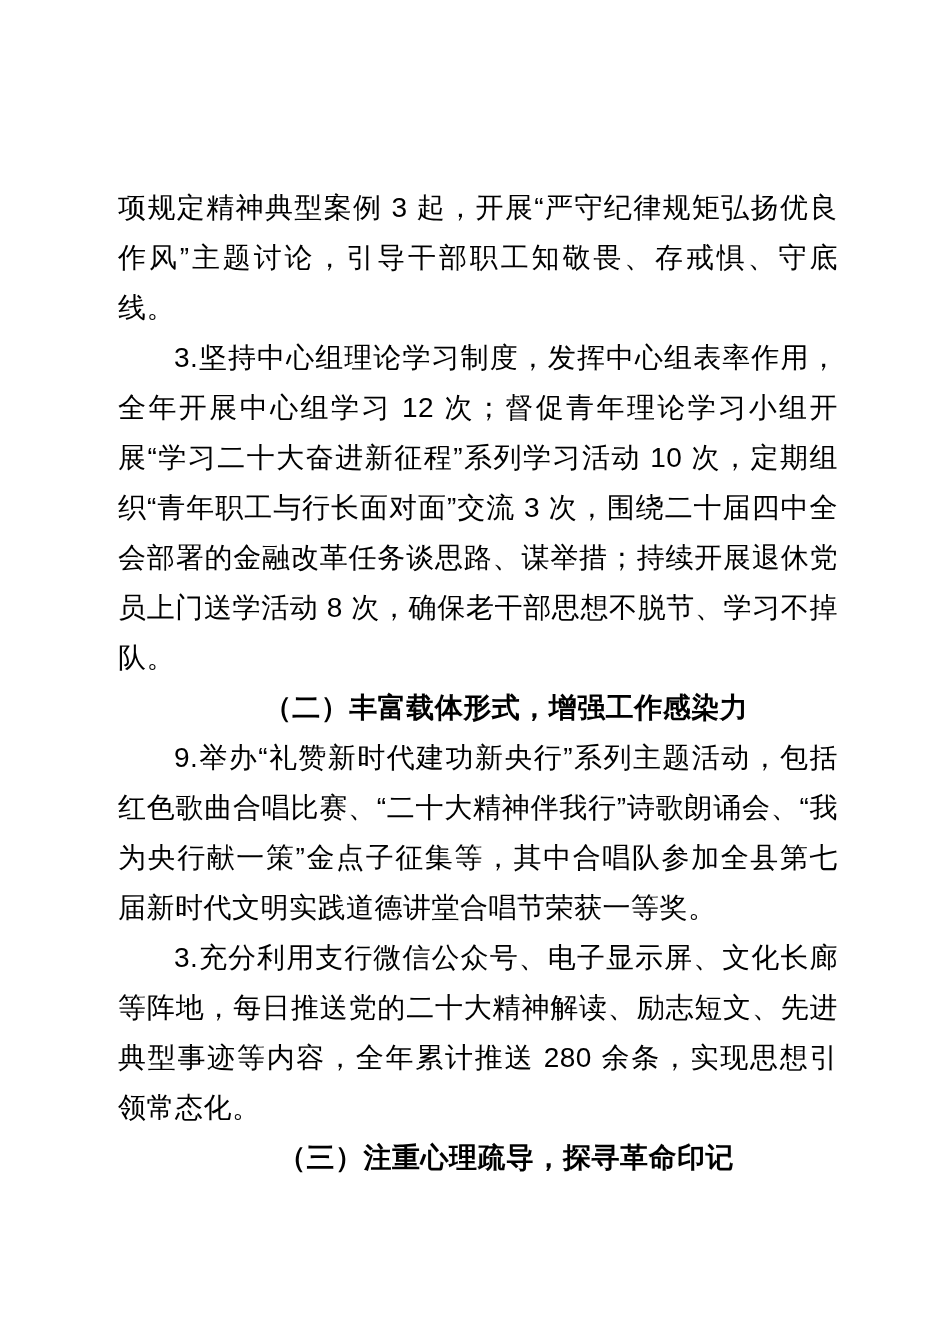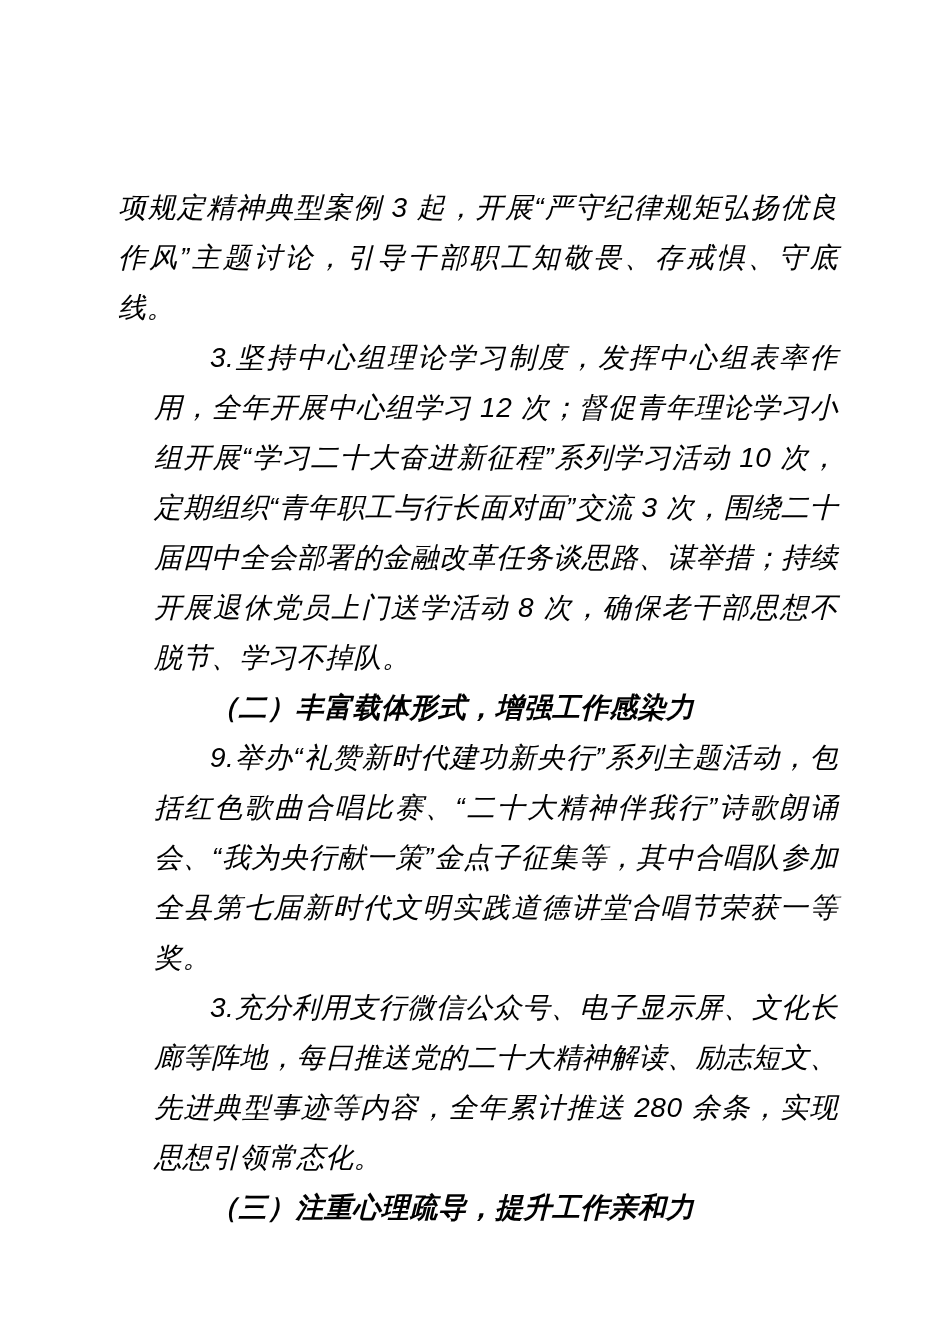--- a/index.html
+++ b/index.html
@@ -13,47 +13,45 @@
     overflow: hidden;
     color: #000000;
     font-family: "Liberation Sans", sans-serif;
   }
   .page {
     box-sizing: border-box;
     width: 950px;
     height: 1344px;
     background: #ffffff;
     padding: 183px 112px 0 118px;
-    font-style: italic;
   }
   .doc-body {
     width: 720px;
   }
   .para {
     font-size: 28px;
     line-height: 50px;
     margin: 0;
     text-align: justify;
     text-justify: inter-ideograph;
     letter-spacing: 0.5px;
   }
   .para.indent {
     text-indent: 2em;
-    margin-left: 36px;
   }
   .para.heading {
     font-weight: bold;
-    text-align: left;
+    text-align: center;
   }
 </style>
 </head>
 <body>
 
 <div class="page">
   <div class="doc-body">
       <p class="para">项规定精神典型案例 3 起，开展“严守纪律规矩弘扬优良作风”主题讨论，引导干部职工知敬畏、存戒惧、守底线。</p>
       <p class="para indent">3.坚持中心组理论学习制度，发挥中心组表率作用，全年开展中心组学习 12 次；督促青年理论学习小组开展“学习二十大奋进新征程”系列学习活动 10 次，定期组织“青年职工与行长面对面”交流 3 次，围绕二十届四中全会部署的金融改革任务谈思路、谋举措；持续开展退休党员上门送学活动 8 次，确保老干部思想不脱节、学习不掉队。</p>
       <p class="para heading indent">（二）丰富载体形式，增强工作感染力</p>
       <p class="para indent">9.举办“礼赞新时代建功新央行”系列主题活动，包括红色歌曲合唱比赛、“二十大精神伴我行”诗歌朗诵会、“我为央行献一策”金点子征集等，其中合唱队参加全县第七届新时代文明实践道德讲堂合唱节荣获一等奖。</p>
       <p class="para indent">3.充分利用支行微信公众号、电子显示屏、文化长廊等阵地，每日推送党的二十大精神解读、励志短文、先进典型事迹等内容，全年累计推送 280 余条，实现思想引领常态化。</p>
-      <p class="para heading indent">（三）注重心理疏导，提升工作亲和力</p>
+      <p class="para heading indent">（三）注重心理疏导，探寻革命印记</p>
     </div>
 </div>
 
 </body></html>

